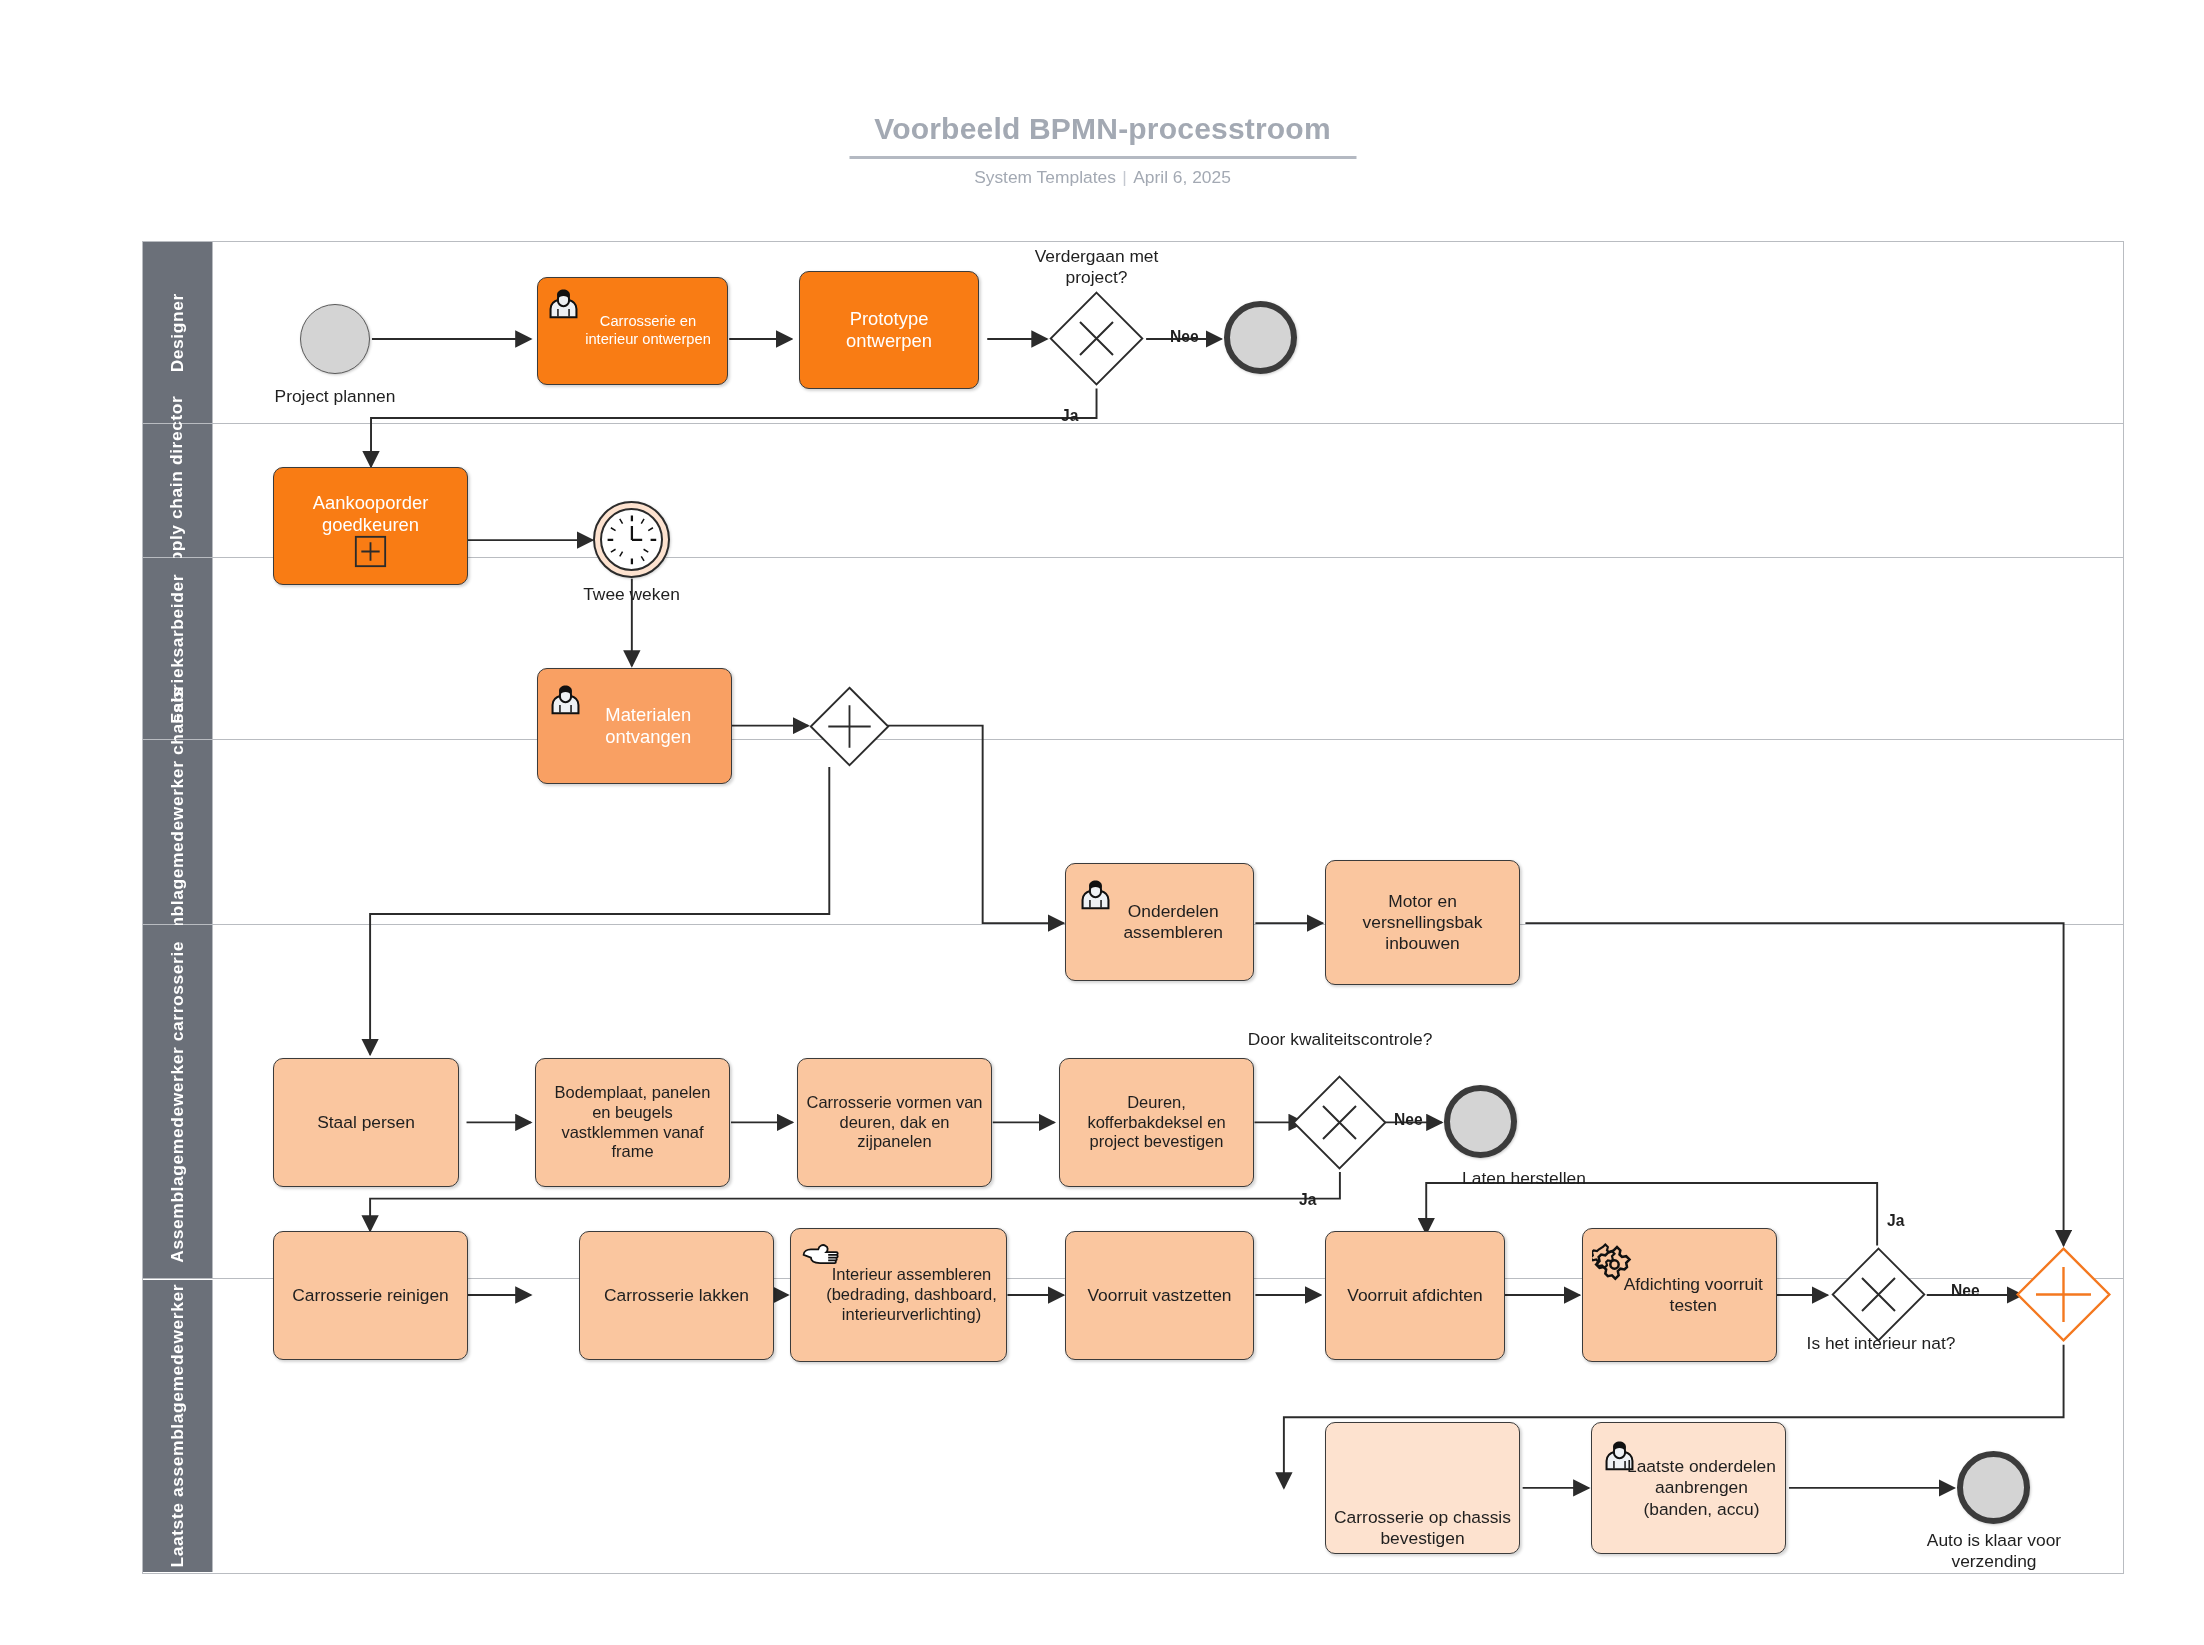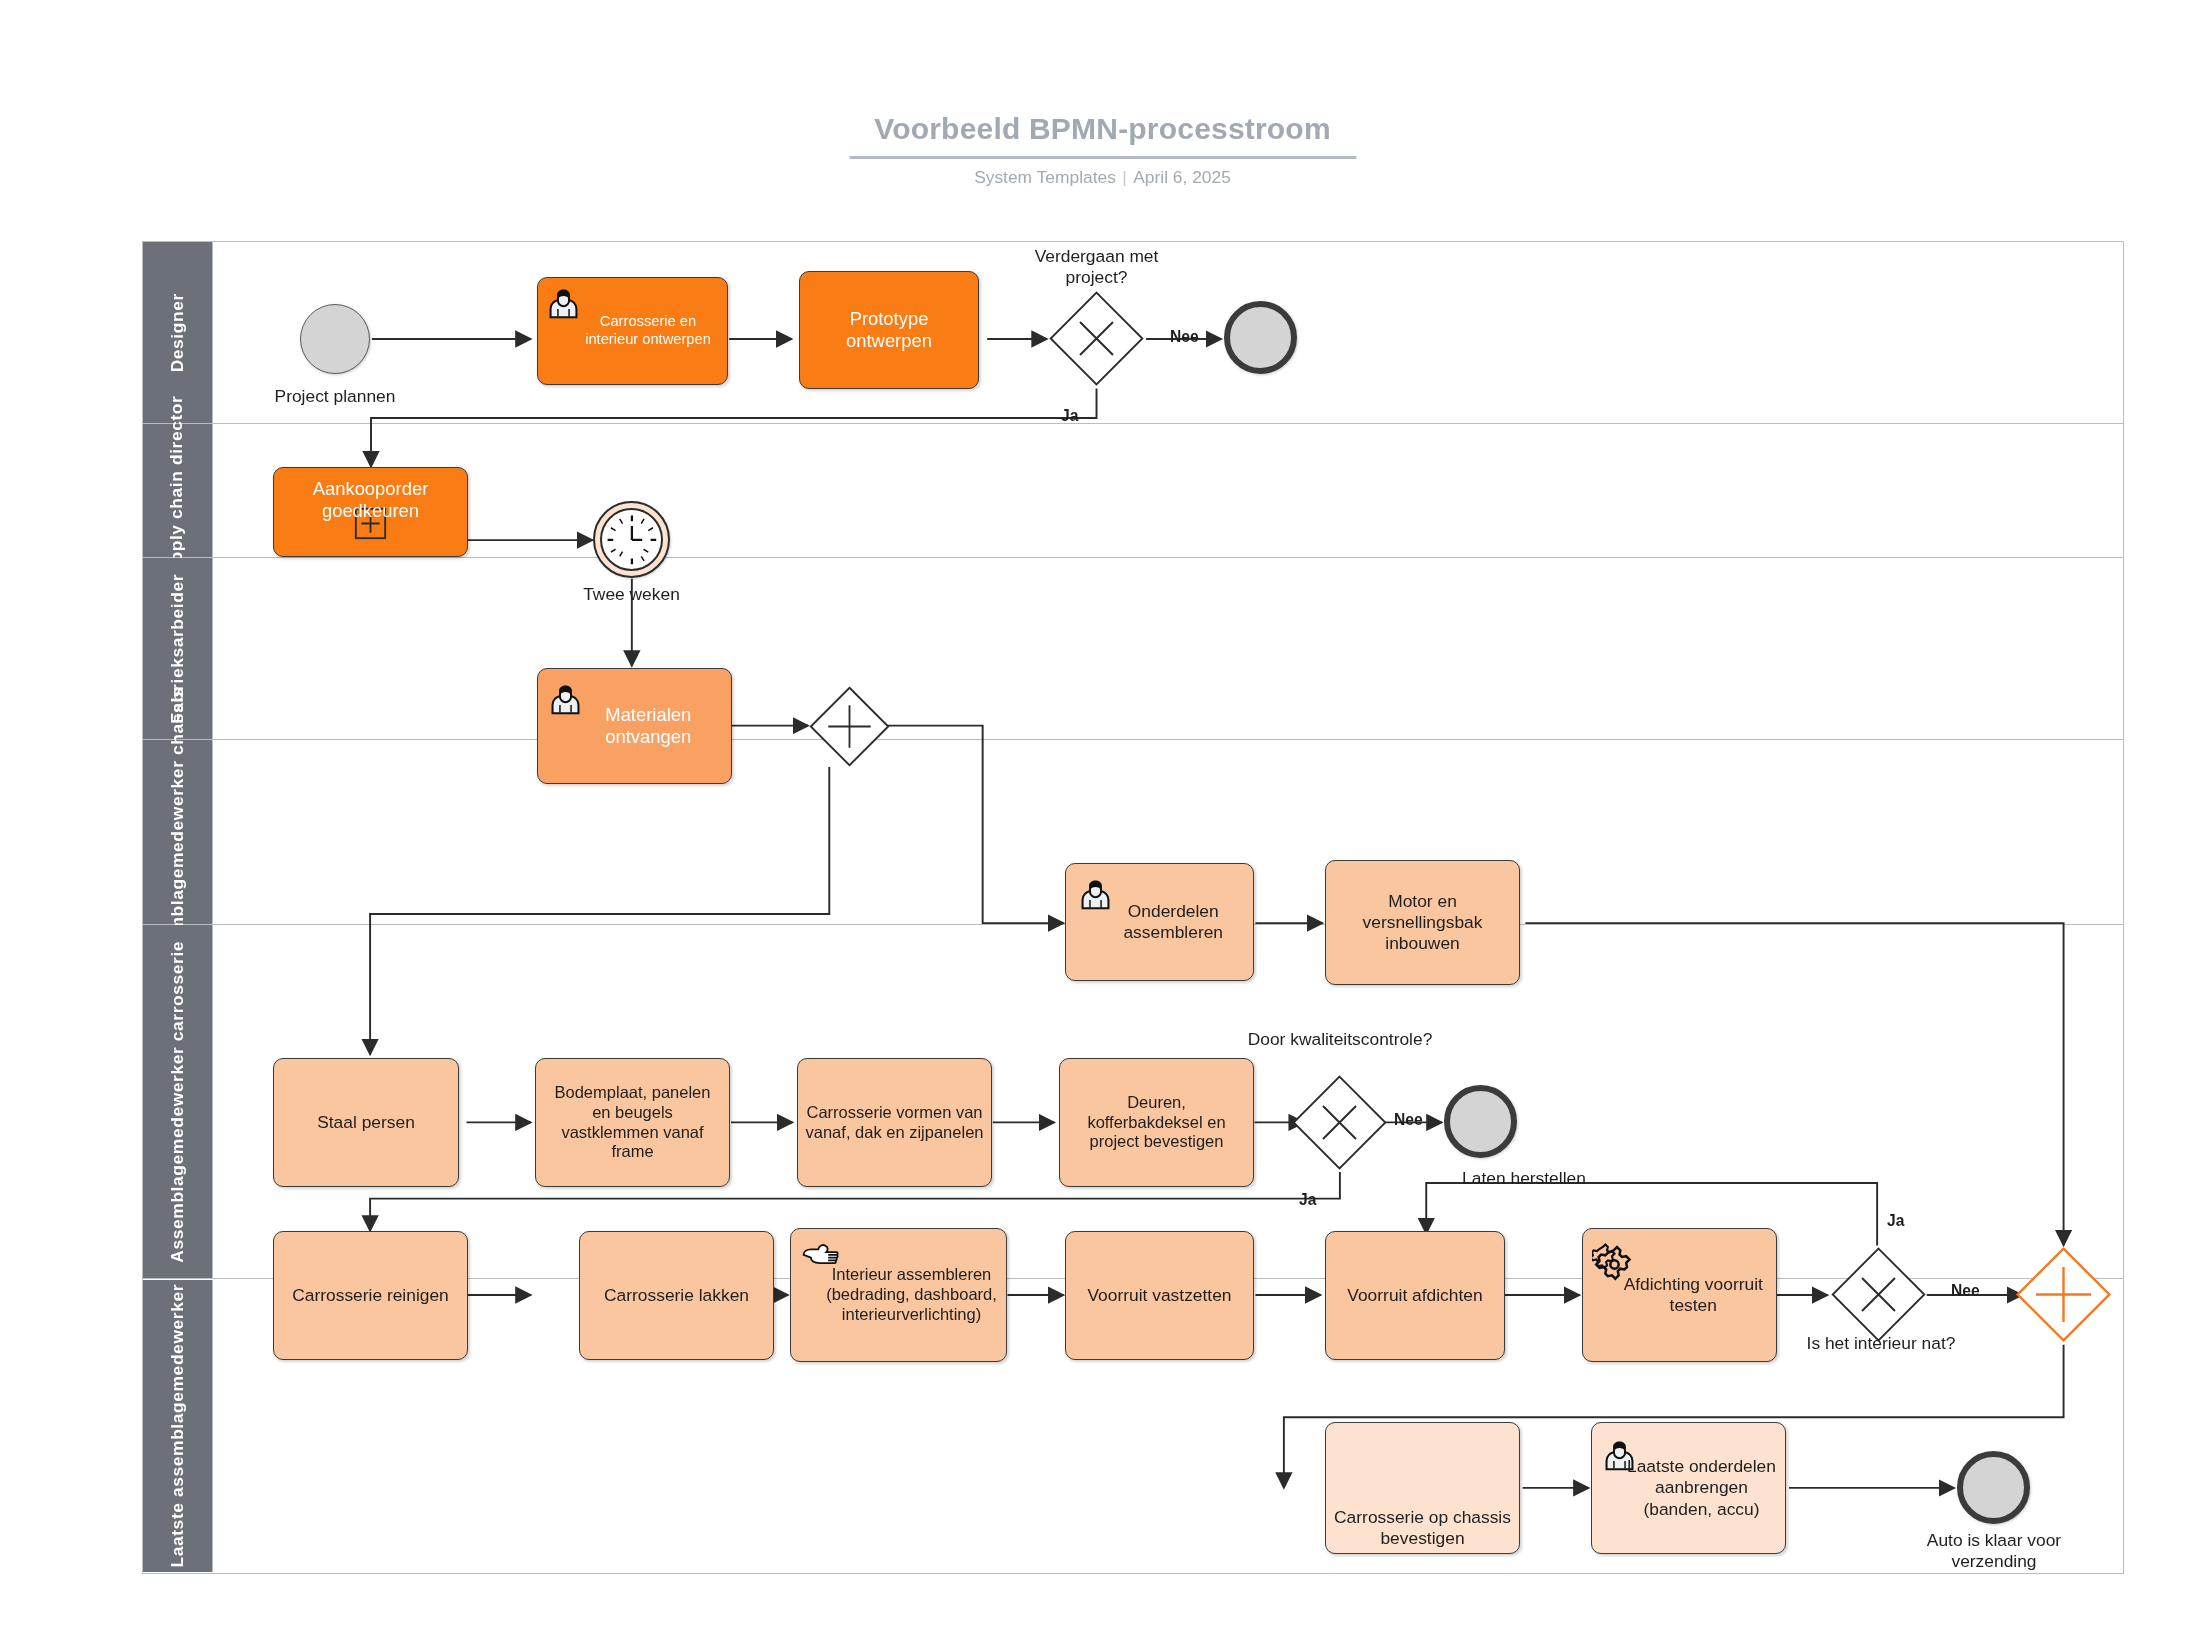--- a/index.html
+++ b/index.html
@@ -294,21 +294,21 @@
       <path d="M36 36 L72 72 M72 36 L36 72" stroke="#2b2b2b" stroke-width="2.2"></path>
     </svg>
   </div>
   <div class="free-label" style="left:1014px; top:246px; width:165px;">Verdergaan met project?</div>
 
   <div class="node evt evt-end" style="left:1224px; top:301px; width:73px; height:73px;"></div>
 
   <div class="flow-label" style="left:1170px; top:328px;">Nee</div>
   <div class="flow-label" style="left:1061px; top:407px;">Ja</div>
 
-  <div class="node task task-strong" style="left:273px; top:467px; width:195px; height:90px;">
+  <div class="node task task-strong" style="left:273px; top:467px; width:195px; height:118px;">
     <span class="label" style="margin-bottom:24px;">Aankooporder goedkeuren</span>
     <span class="icon" style="left:50%; margin-left:-16.5px; bottom:11px;">
       <svg width="33" height="33" viewBox="0 0 36 36">
         <rect x="2" y="2" width="32" height="32" fill="none" stroke="#2b2b2b" stroke-width="2"></rect>
         <path d="M18 8 v20 M8 18 h20" stroke="#2b2b2b" stroke-width="2"></path>
       </svg>
     </span>
   </div>
 
   <div class="node timer" style="left:593px; top:501px; width:77px; height:77px;">
@@ -363,21 +363,21 @@
 
   <div class="node task task-light" style="left:273px; top:1058px; width:186px; height:129px;">
     <span class="label">Staal persen</span>
   </div>
 
   <div class="node task task-light" style="left:535px; top:1058px; width:195px; height:129px;">
     <span class="label" style="font-size:16.5px;">Bodemplaat, panelen en beugels vastklemmen vanaf frame</span>
   </div>
 
   <div class="node task task-light" style="left:797px; top:1058px; width:195px; height:129px;">
-    <span class="label" style="font-size:16.5px;">Carrosserie vormen van vanaf, dak en zijpanelen</span>
+    <span class="label" style="font-size:16.5px;">Carrosserie vormen van deuren, dak en zijpanelen</span>
   </div>
 
   <div class="node task task-light" style="left:1059px; top:1058px; width:195px; height:129px;">
     <span class="label" style="font-size:16.5px;">Deuren, kofferbakdeksel en project bevestigen</span>
   </div>
 
   <div class="node gw" style="left:1290px; top:1073px; width:99px; height:99px;">
     <svg width="99" height="99" viewBox="0 0 108 108">
       <path d="M54 4 L104 54 L54 104 L4 54 Z" fill="#ffffff" stroke="#2b2b2b" stroke-width="2"></path>
       <path d="M36 36 L72 72 M72 36 L36 72" stroke="#2b2b2b" stroke-width="2.2"></path>

